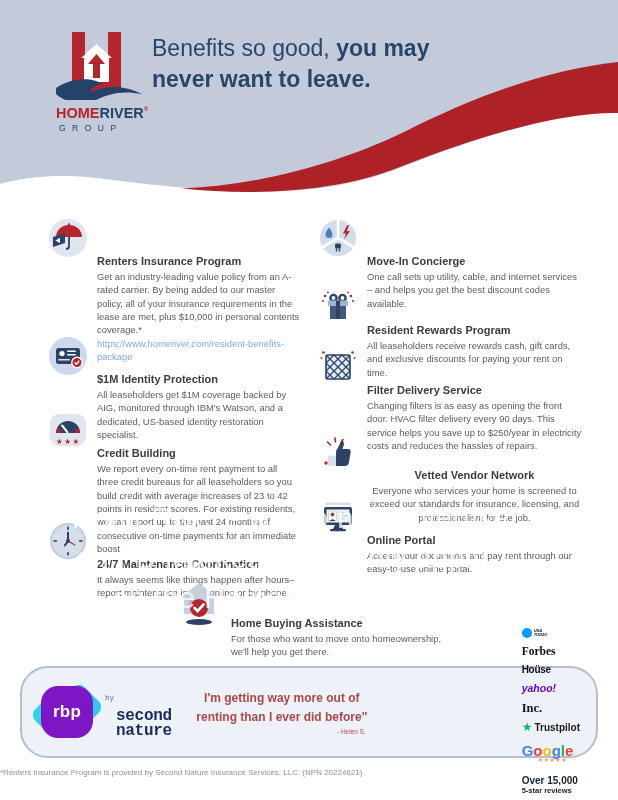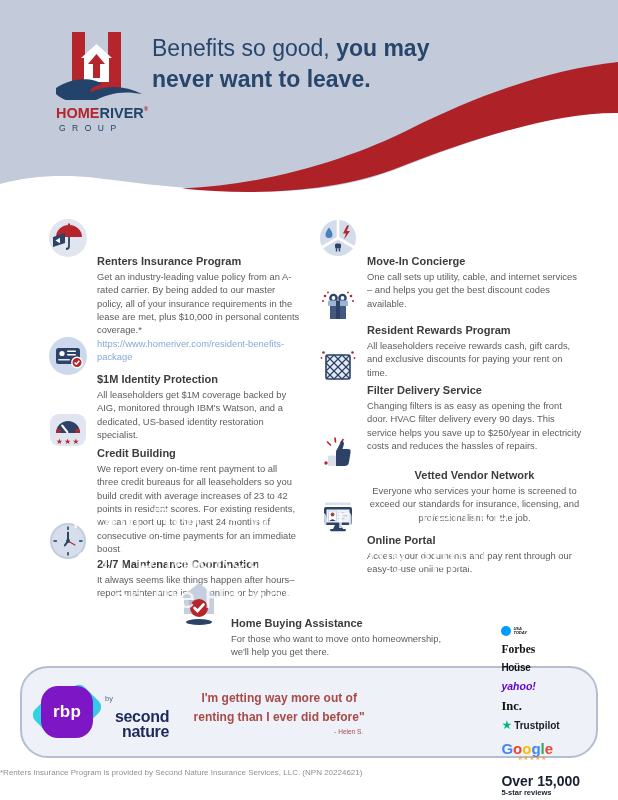--- a/index.html
+++ b/index.html
@@ -41,21 +41,21 @@
           border:2.5px solid #b3bfd0;border-radius:28px;box-sizing:border-box;z-index:2;
           display:flex;align-items:center;padding:0 16px;}
   .rbp-badge{position:relative;width:58px;height:58px;flex:none;}
   .rbp-cyan1{position:absolute;width:36px;height:36px;background:#2fd4e0;left:-1px;top:14px;
              transform:rotate(45deg);border-radius:8px;}
   .rbp-cyan2{position:absolute;width:36px;height:36px;background:#35c8e8;right:-1px;top:6px;
              transform:rotate(45deg);border-radius:8px;}
   .rbp-purple{position:absolute;left:3px;top:3px;width:52px;height:52px;background:#7d16c4;
               border-radius:17px;display:flex;align-items:center;justify-content:center;}
   .rbp-label{color:#fff;font-weight:800;font-size:17px;letter-spacing:0.2px;}
-  .byline{display:flex;align-items:flex-start;margin-left:9px;}
+  .byline{display:flex;align-items:flex-start;margin-left:9px;font-family:Liberation Mono, monospace;}
   .by{font-size:7.5px;color:#5a6b84;margin-top:9px;margin-right:2px;}
   .brand{display:flex;flex-direction:column;align-items:flex-end;line-height:0.95;margin-top:24px;}
   .brand div{font-size:16px;font-weight:800;color:#1b2a5a;letter-spacing:-0.3px;}
   .quote{width:188px;text-align:center;margin-left:16px;}
   .quote-line{font-size:12px;font-weight:700;color:#a94a48;line-height:1.55;}
   .attr{font-size:6.5px;color:#a94a48;text-align:right;margin-top:1px;padding-right:10px;}
   .press{margin-left:auto;display:flex;flex-direction:column;gap:4px;align-items:flex-start;}
   .press-row{display:flex;align-items:flex-start;flex-direction:column;}
   .press-row1{gap:7px;}
   .press-row2{gap:9px;margin-top:1px;}
@@ -68,21 +68,21 @@
   .yahoo{font-weight:800;font-style:italic;font-size:10.5px;color:#5f01d1;}
   .inc{font-family:"Liberation Serif", serif;font-weight:800;font-size:12.5px;color:#111;}
   .trustpilot{display:flex;align-items:center;gap:2px;}
   .tp-star{color:#00b67a;font-size:12px;line-height:1;}
   .tp-txt{font-size:10px;font-weight:600;color:#1b1b21;}
   .google{position:relative;width:52px;height:24px;}
   .gword{font-size:15px;font-weight:600;line-height:1;}
   .g-blue{color:#4285F4;} .g-red{color:#EA4335;} .g-yellow{color:#FBBC05;} .g-green{color:#34A853;}
   .gstars{position:absolute;left:16px;top:14px;font-size:6px;color:#f2a33c;letter-spacing:0.5px;}
   .reviews{display:flex;flex-direction:column;line-height:1.15;}
-  .reviews .r1{font-size:14px;font-weight:800;color:#16202e;}
+  .reviews .r1{font-size:10px;font-weight:800;color:#16202e;}
   .reviews .r2{font-size:7.5px;font-weight:700;color:#16202e;}
 
   
   .footer{position:absolute;left:0;top:768px;width:618px;text-align:left;
           font-size:8px;color:#8f9093;z-index:2;}
 </style>
 </head>
 <body>
 
 <div class="page">

